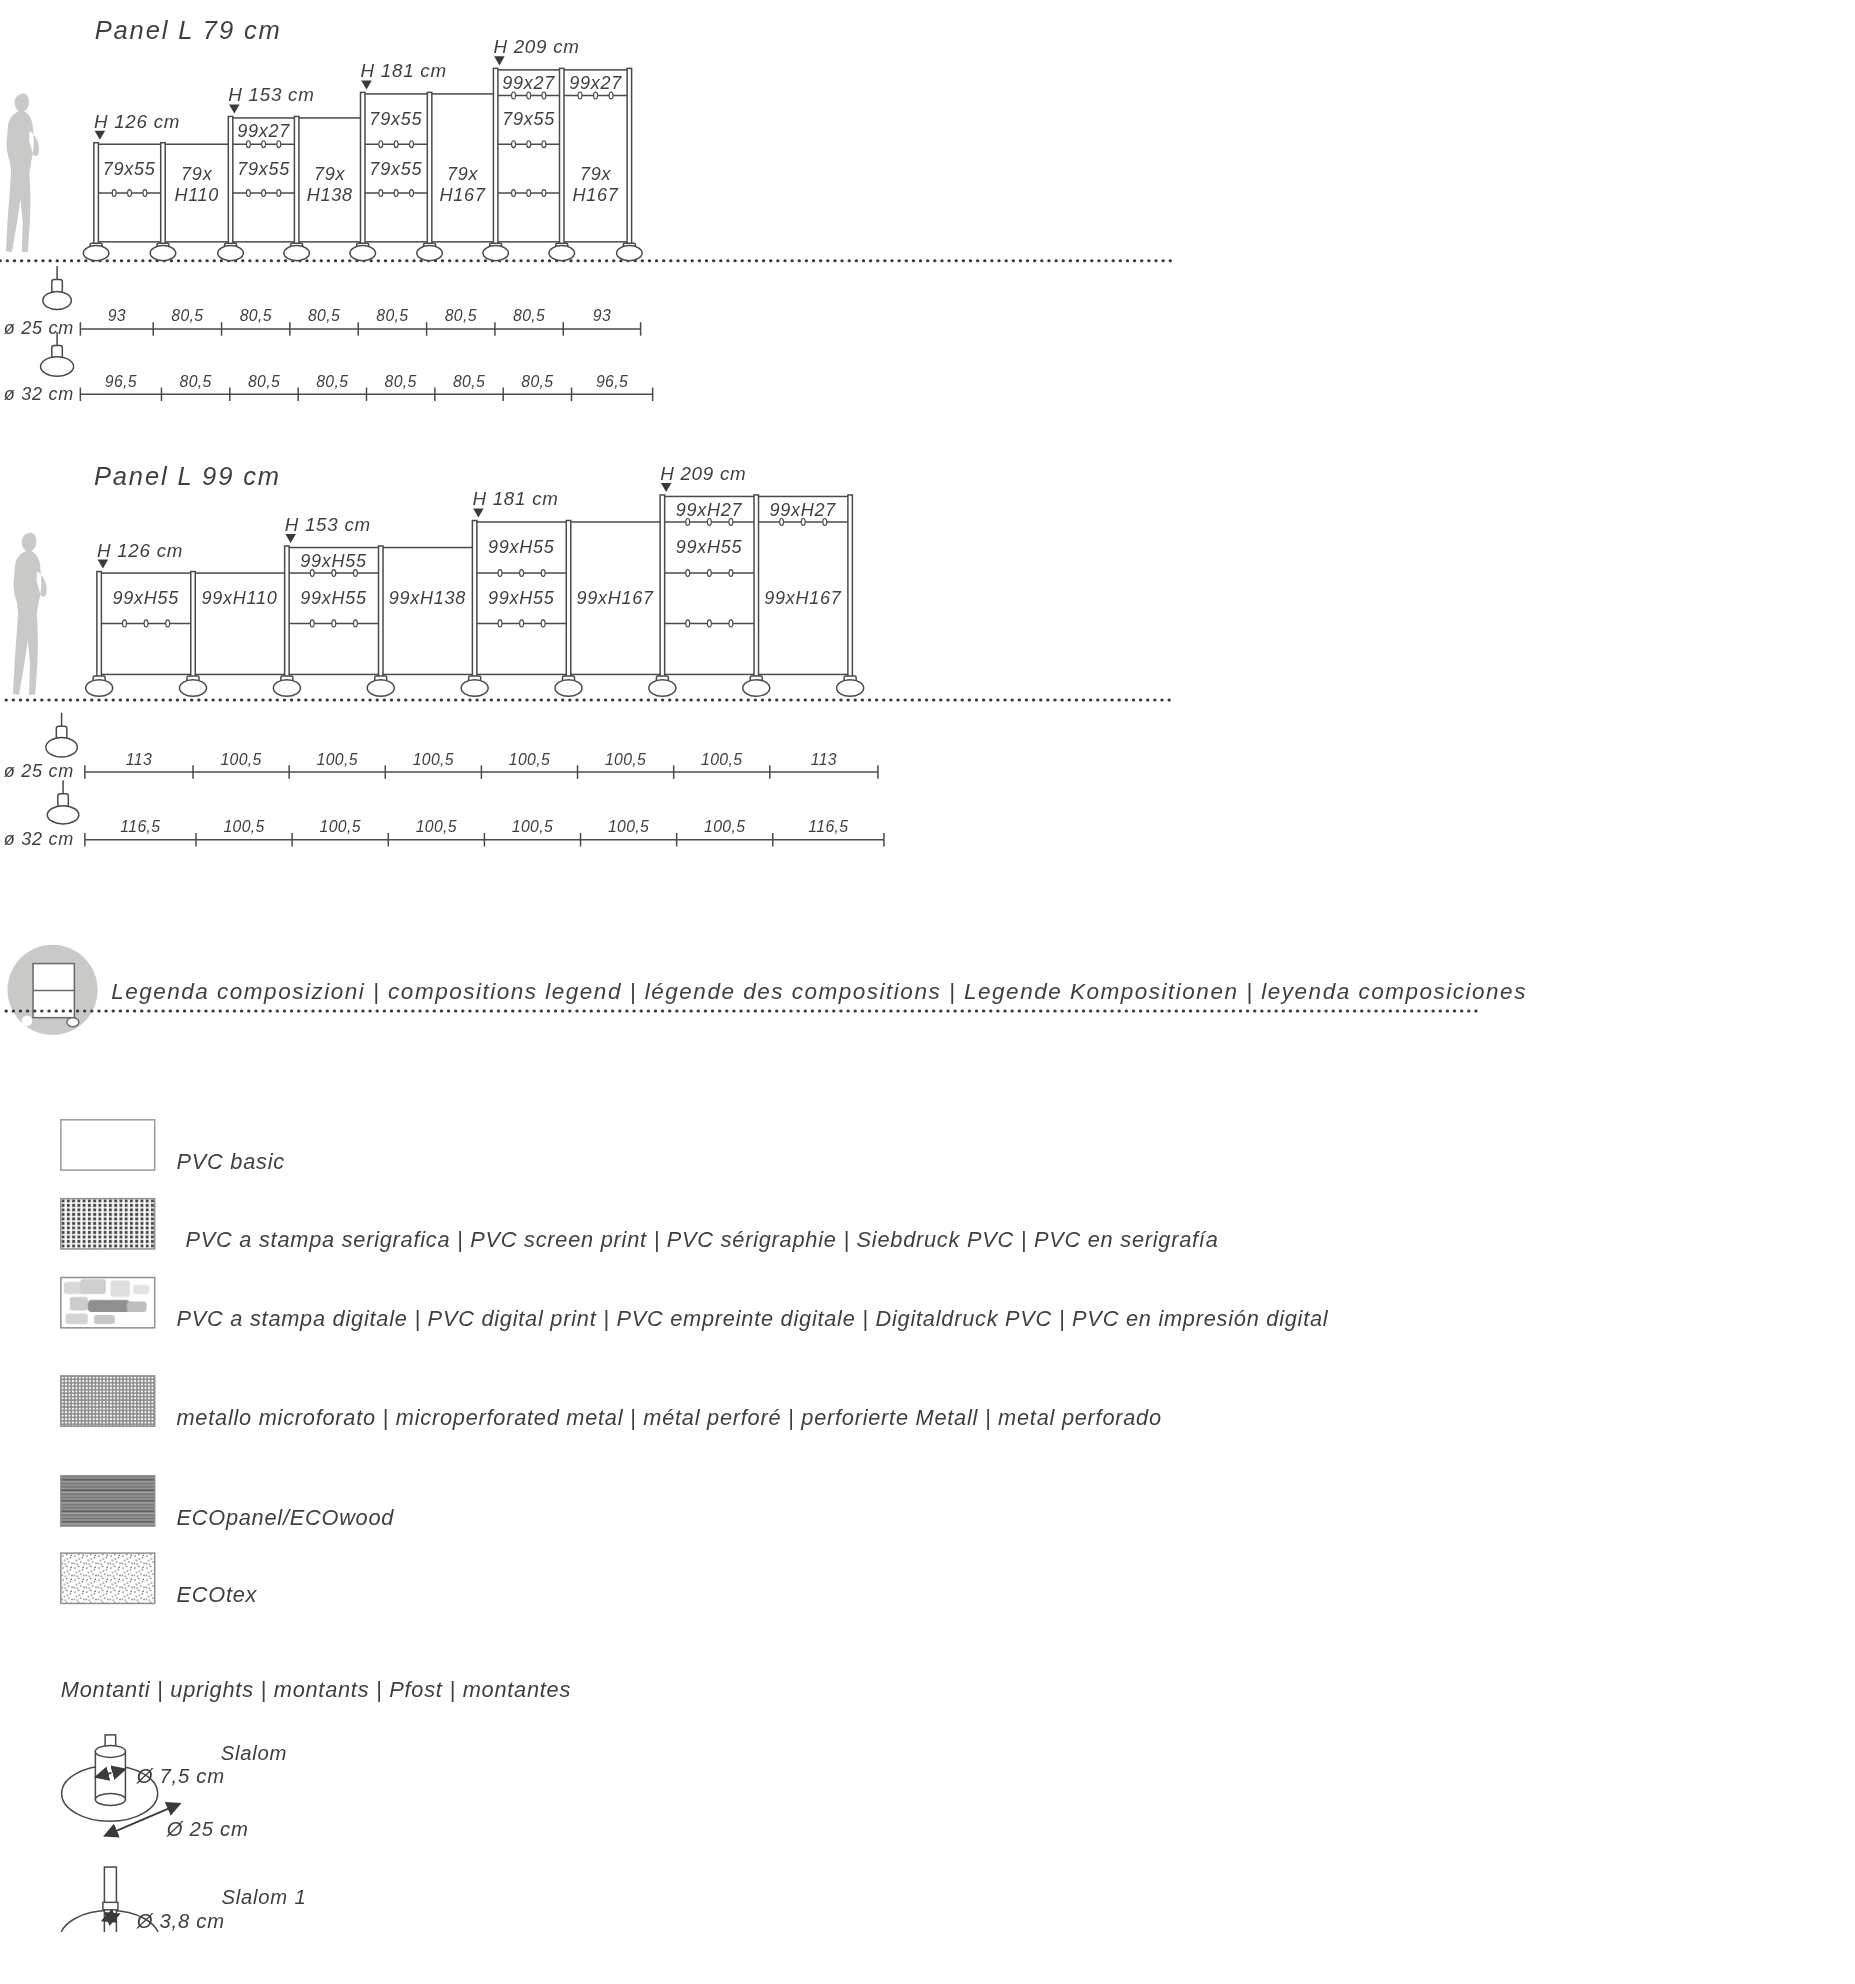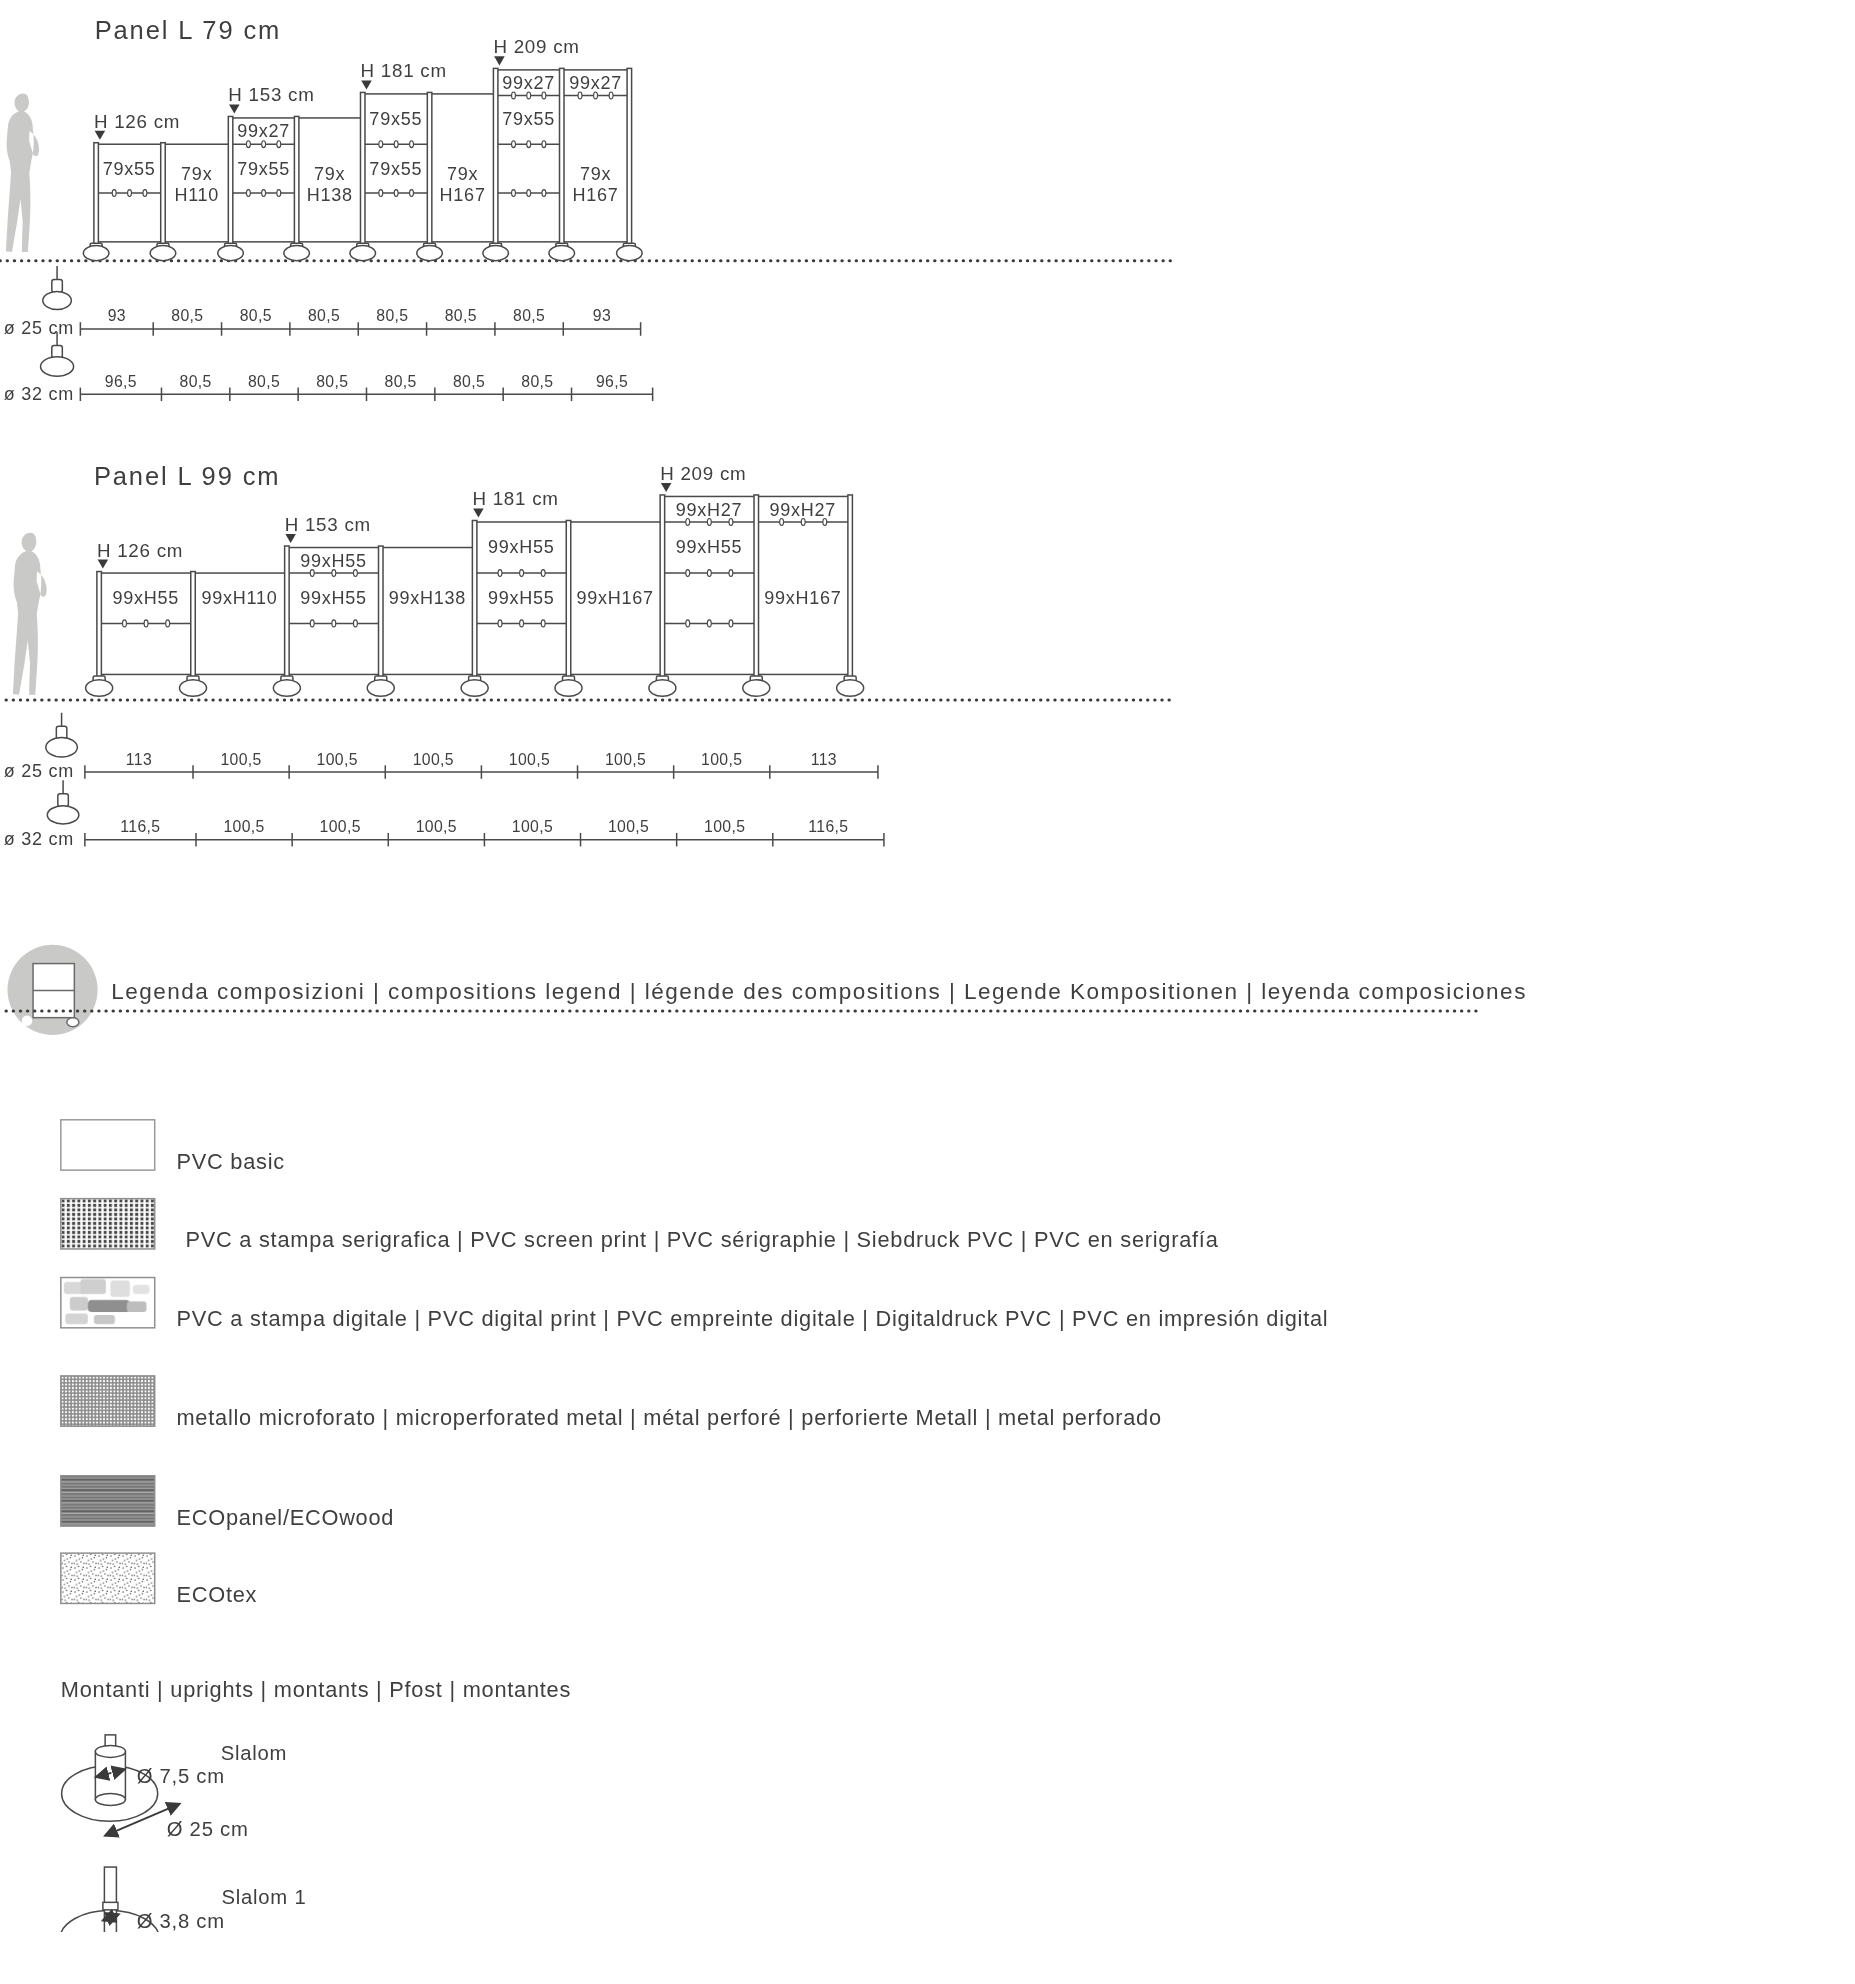--- a/index.html
+++ b/index.html
@@ -1,17 +1,17 @@
 <!DOCTYPE html>
 <html style="font-size:12px"><head>
 <meta charset="utf-8">
 <style>
   html,body{margin:0;padding:0;background:#fff;}
   .page{position:relative;width:1855px;height:1932px;background:#fff;overflow:hidden;
-        font-family:"Liberation Sans",sans-serif;}
+        font-family:"Liberation Sans",sans-serif;font-style:italic;}
   svg{display:block;}
   text{fill:#3f3f3f;font-family:"Liberation Sans",sans-serif;}
   .t-title{font-size:34px;letter-spacing:2.5px;}
   .t-h{font-size:25px;letter-spacing:1px;}
   .t-panel{font-size:24px;letter-spacing:1px;text-anchor:middle;}
   .t-num{font-size:21px;letter-spacing:.5px;text-anchor:middle;}
   .t-dia{font-size:24px;letter-spacing:1px;}
   .t-leg{font-size:30px;letter-spacing:2px;}
   .t-item{font-size:29px;letter-spacing:1px;}
   .t-m{font-size:27px;letter-spacing:1px;}

